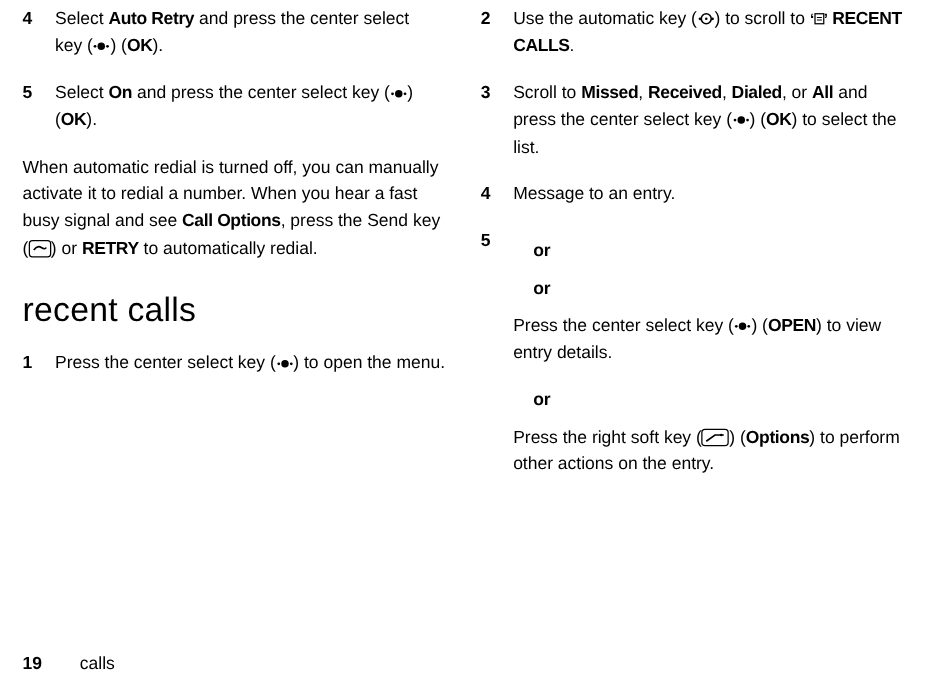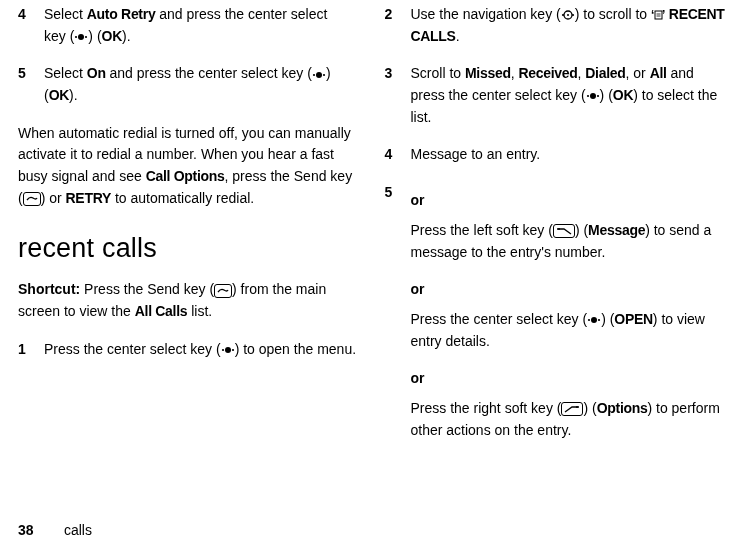--- a/index.html
+++ b/index.html
@@ -38,21 +38,21 @@
   .para {
     margin: 0 0 16px 0;
   }
   h2 {
     font-size: 27px;
     font-weight: normal;
     margin: 18px 0 10px 0;
     letter-spacing: 0.2px;
   }
   .cond { font-family: "Arial Narrow", Arial, sans-serif; font-stretch: condensed; font-weight: bold; letter-spacing: -0.3px; }
-  .or { font-weight: bold; margin: 8px 0; }
+  .or { font-weight: bold; margin: 8px 16px; }
   .footer {
     position: absolute;
     left: 18px;
     top: 520px;
     font-size: 14px;
   }
   .footer .pg { font-weight: bold; display: inline-block; width: 42px; }
   .icon {
     display: inline-flex;
     vertical-align: middle;
@@ -107,27 +107,20 @@
       <span>When automatic redial is turned off, you can manually activate it to redial a number. When you hear a fast busy signal and see </span><span class="cond">Call Options</span><span>, press the Send key (</span><span class="keybox">
           <svg width="14" height="10" viewBox="0 0 14 10">
             <path d="M2 6 Q5 2 8 4 Q11 6 12 4" stroke="#000" stroke-width="1.3" fill="none"></path>
           </svg>
         </span><span>) or </span><span class="cond">RETRY</span><span> to automatically redial.</span>
     </p>
 
     <h2>recent calls</h2>
 
 
-    <p class="para">
-      <strong>Shortcut:</strong><span> Press the Send key (</span><span class="keybox">
-          <svg width="14" height="10" viewBox="0 0 14 10">
-            <path d="M2 6 Q5 2 8 4 Q11 6 12 4" stroke="#000" stroke-width="1.3" fill="none"></path>
-          </svg>
-        </span><span>) from the main screen to view the </span><span class="cond">All Calls</span><span> list.</span>
-    </p>
 
     <div class="step">
       <div class="step-num">1</div>
       <div class="step-body">
         <span>Press the center select key (</span><span class="icon">
             <svg width="14" height="10" viewBox="0 0 14 10">
               <circle cx="2" cy="5" r="1.1"></circle>
               <circle cx="7" cy="5" r="3" fill="#000"></circle>
               <circle cx="12" cy="5" r="1.1"></circle>
             </svg>
@@ -135,21 +128,21 @@
       </div>
     </div>
 
   </div>
 
   <div class="col col-right">
 
     <div class="step">
       <div class="step-num">2</div>
       <div class="step-body">
-        <span>Use the navigation key (</span><span class="icon">
+        <span>Use the automatic key (</span><span class="icon">
             <svg width="14" height="12" viewBox="0 0 14 12">
               <circle cx="2" cy="6" r="1.1"></circle>
               <circle cx="7" cy="6" r="4" fill="none" stroke="#000" stroke-width="1.3"></circle>
               <circle cx="7" cy="6" r="1" fill="#000"></circle>
               <circle cx="12" cy="6" r="1.1"></circle>
             </svg>
           </span><span>) to scroll to </span><span class="icon">
             <svg width="14" height="12" viewBox="0 0 14 12">
               <text x="0" y="10" font-size="12" font-weight="bold">‘</text>
               <rect x="4" y="2" width="7" height="8" fill="none" stroke="#000" stroke-width="1"></rect>
@@ -178,28 +171,20 @@
       <div class="step-num">4</div>
       <div class="step-body">
         <span>Message to an entry.</span>
       </div>
     </div>
 
     <div class="step" style="margin-bottom:0;">
       <div class="step-num">5</div>
       <div class="step-body">
         <p class="or">or</p>
-        <p class="para">
-          <span>Press the left soft key (</span><span class="keybox">
-              <svg width="18" height="10" viewBox="0 0 18 10">
-                <path d="M2 3 L9 3 L16 8" stroke="#000" stroke-width="1.3" fill="none"></path>
-                <circle cx="4" cy="3" r="1" fill="#000"></circle>
-              </svg>
-            </span><span>) (</span><span class="cond">Message</span><span>) to send a message to the entry's number.</span>
-        </p>
         <p class="or">or</p>
         <p class="para">
           <span>Press the center select key (</span><span class="icon">
               <svg width="14" height="10" viewBox="0 0 14 10">
                 <circle cx="2" cy="5" r="1.1"></circle>
                 <circle cx="7" cy="5" r="3" fill="#000"></circle>
                 <circle cx="12" cy="5" r="1.1"></circle>
               </svg>
             </span><span>) (</span><span class="cond">OPEN</span><span>) to view entry details.</span>
         </p>
@@ -213,15 +198,15 @@
             </span><span>) (</span><span class="cond">Options</span><span>) to perform other actions on the entry.</span>
         </p>
       </div>
     </div>
 
   </div>
 
 </div>
 
 <div class="footer">
-  <span class="pg">38</span>
+  <span class="pg">19</span>
   <span>calls</span>
 </div>
 
 </body></html>

